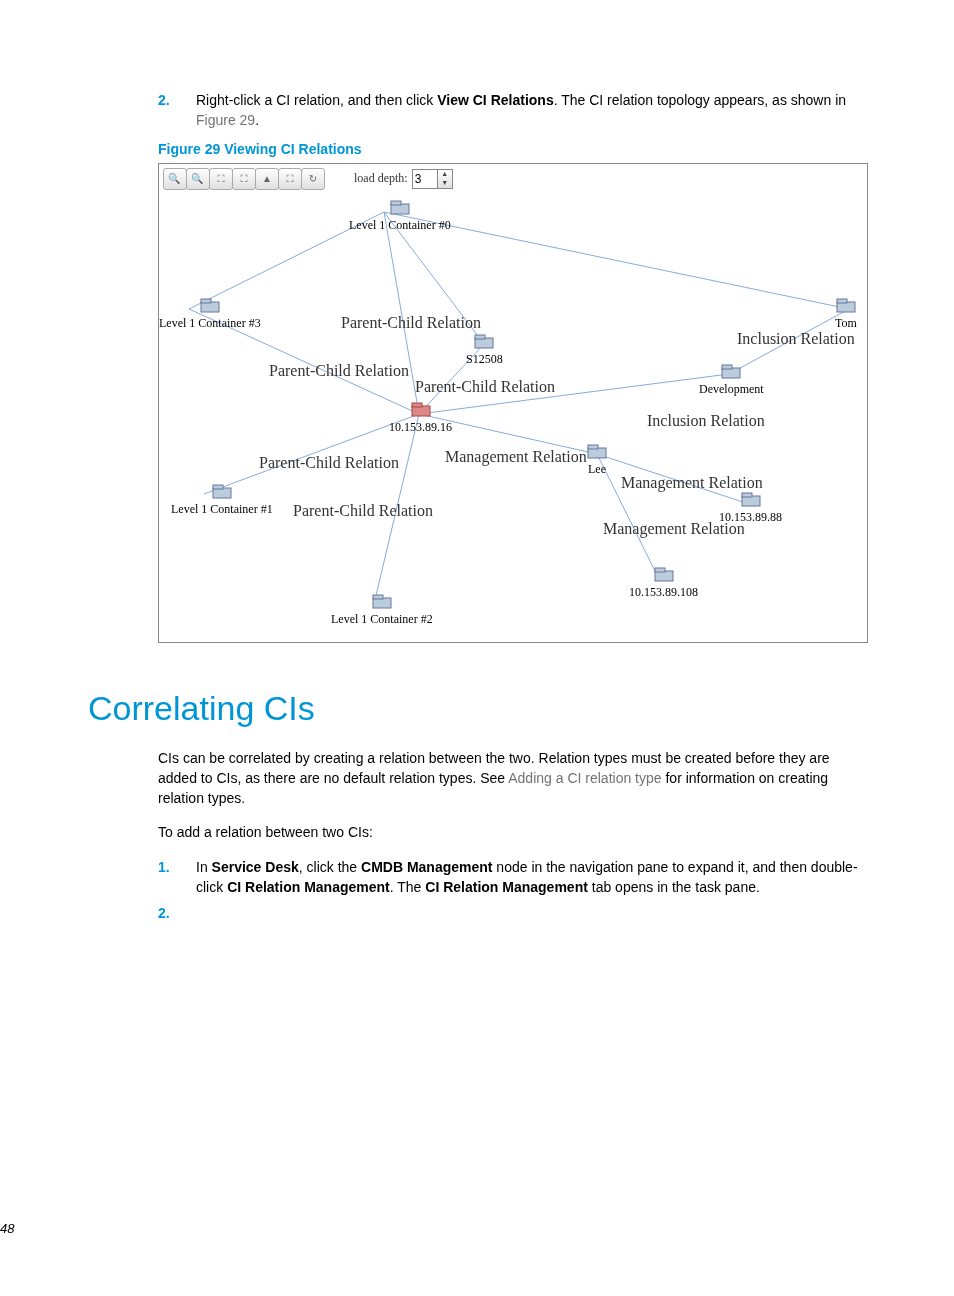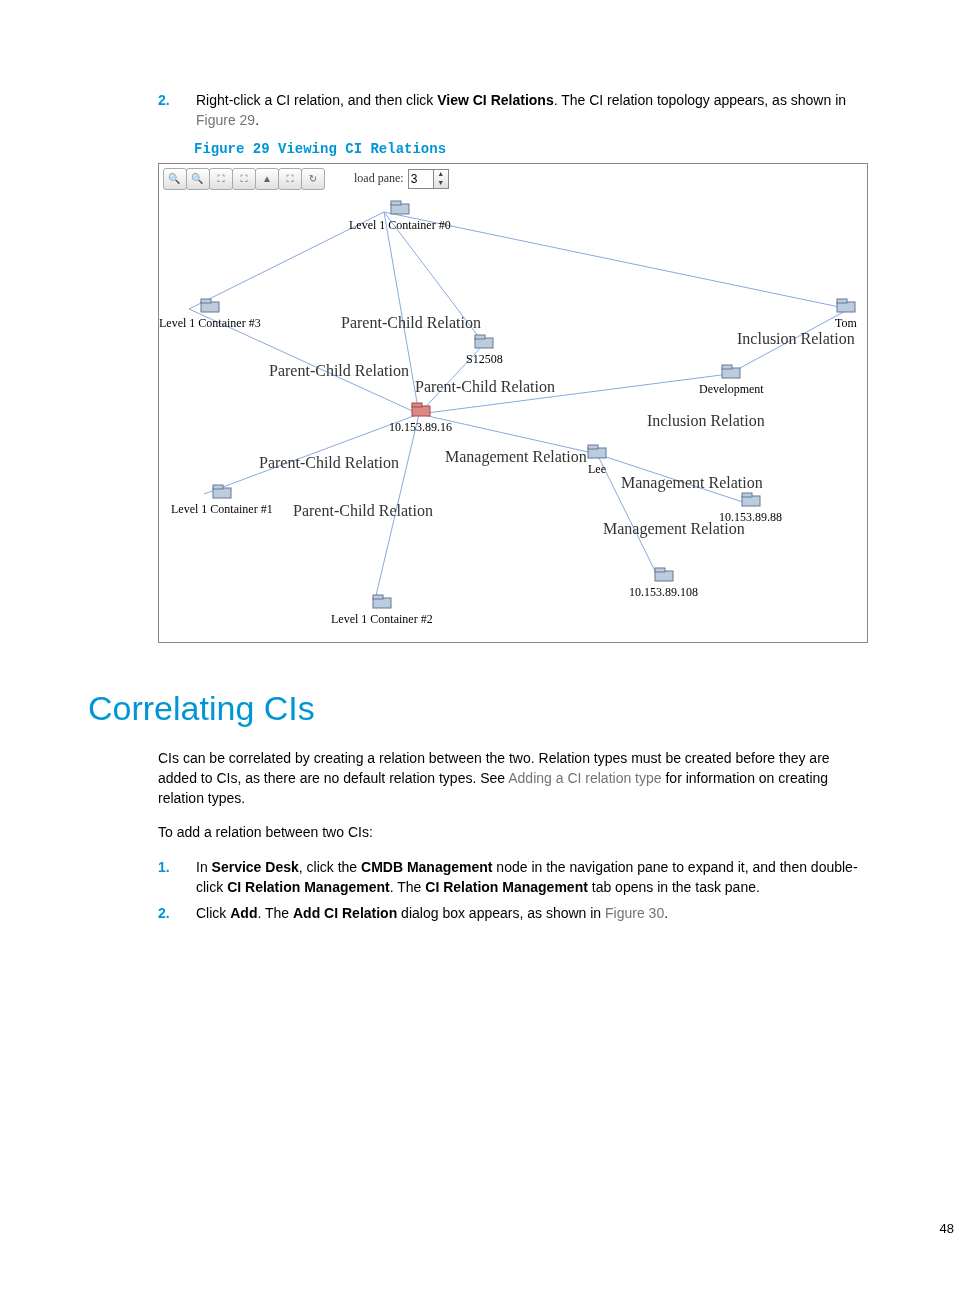--- a/index.html
+++ b/index.html
@@ -32,22 +32,21 @@
     color:#000;
     flex:1;
     padding-left: 4px;
   }
   .step-body b { font-weight:bold; }
   .link { color: #737373; }
   .fig-caption {
     color: #0096d6;
     font-weight: bold;
     font-size: 14px;
-    margin: 10px 0 6px 106px;
-    font-family: Liberation Mono, monospace;
+    margin: 10px 0 6px 70px;
   }
   .diagram-box {
     margin-left: 70px;
     width: 708px;
     height: 478px;
     border: 1px solid #888;
     position: relative;
     background: #fff;
     font-family: "Times New Roman", serif;
   }
@@ -123,22 +122,23 @@
   }
   .body-para {
     font-size:14px;
     line-height:1.45;
     margin:0 0 14px 70px;
   }
   .page-num {
     position:absolute;
     bottom:60px;
     left:0; right:0;
-    text-align:right;
+    text-align:left;
     font-size:13px;
+    font-style:italic;
   }
 </style>
 </head>
 <body>
 
 <div class="page">
 
   <div class="step-row">
     <div class="step-num">2.</div>
     <div class="step-body">
@@ -150,21 +150,21 @@
 
   <div class="diagram-box">
     <div class="toolbar">
       <div class="tbtn">🔍</div>
       <div class="tbtn">🔍</div>
       <div class="tbtn">⛶</div>
       <div class="tbtn">⛶</div>
       <div class="tbtn">▲</div>
       <div class="tbtn">⛶</div>
       <div class="tbtn">↻</div>
-      <span class="load-label">load pane:</span>
+      <span class="load-label">load depth:</span>
       <span class="spinner">
         <input value="3" style="">
         <span class="arrows">
             <div>▲</div>
             <div>▼</div>
           </span>
       </span>
     </div>
 
     <svg class="topology" viewBox="0 0 708 478">
@@ -250,19 +250,16 @@
 
   <div class="step-row">
     <div class="step-num">1.</div>
     <div class="step-body">
       <span>In </span><b>Service Desk</b><span>, click the </span><b>CMDB Management</b><span> node in the navigation pane to expand it, and then double-click </span><b>CI Relation Management</b><span>. The </span><b>CI Relation Management</b><span> tab opens in the task pane.</span>
     </div>
   </div>
 
   <div class="step-row">
     <div class="step-num">2.</div>
-    <div class="step-body">
-      <span>Click </span><b>Add</b><span>. The </span><b>Add CI Relation</b><span> dialog box appears, as shown in </span><span class="link">Figure 30</span><span>.</span>
-    </div>
   </div>
 
   <div class="page-num">48</div>
 </div>
 
 </body></html>

